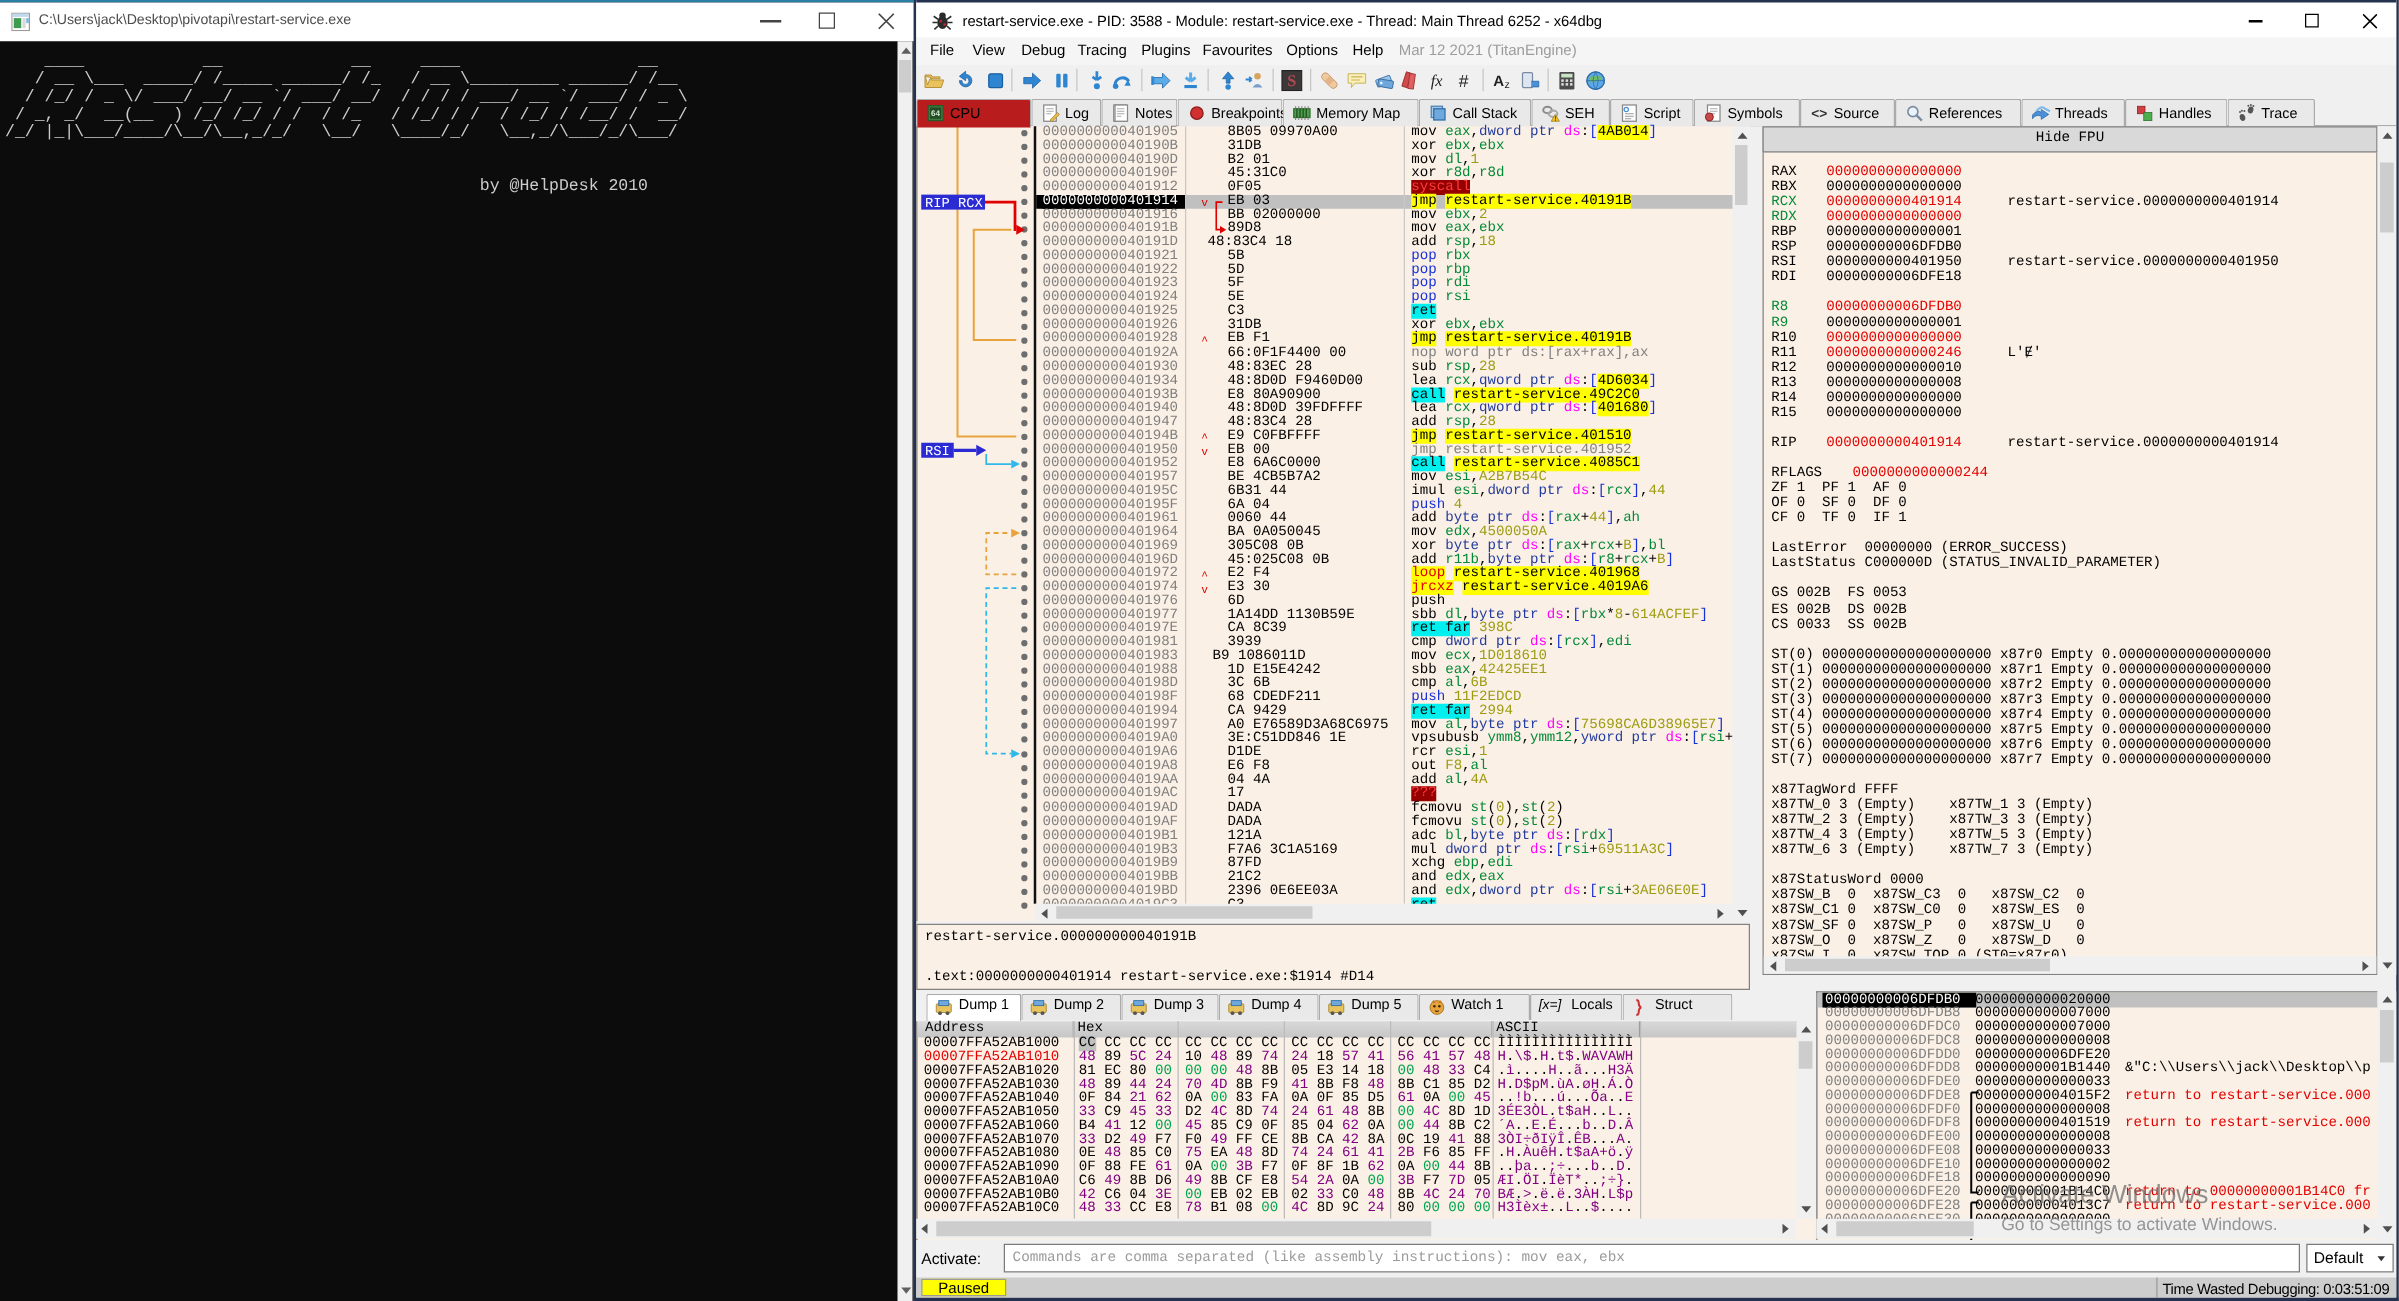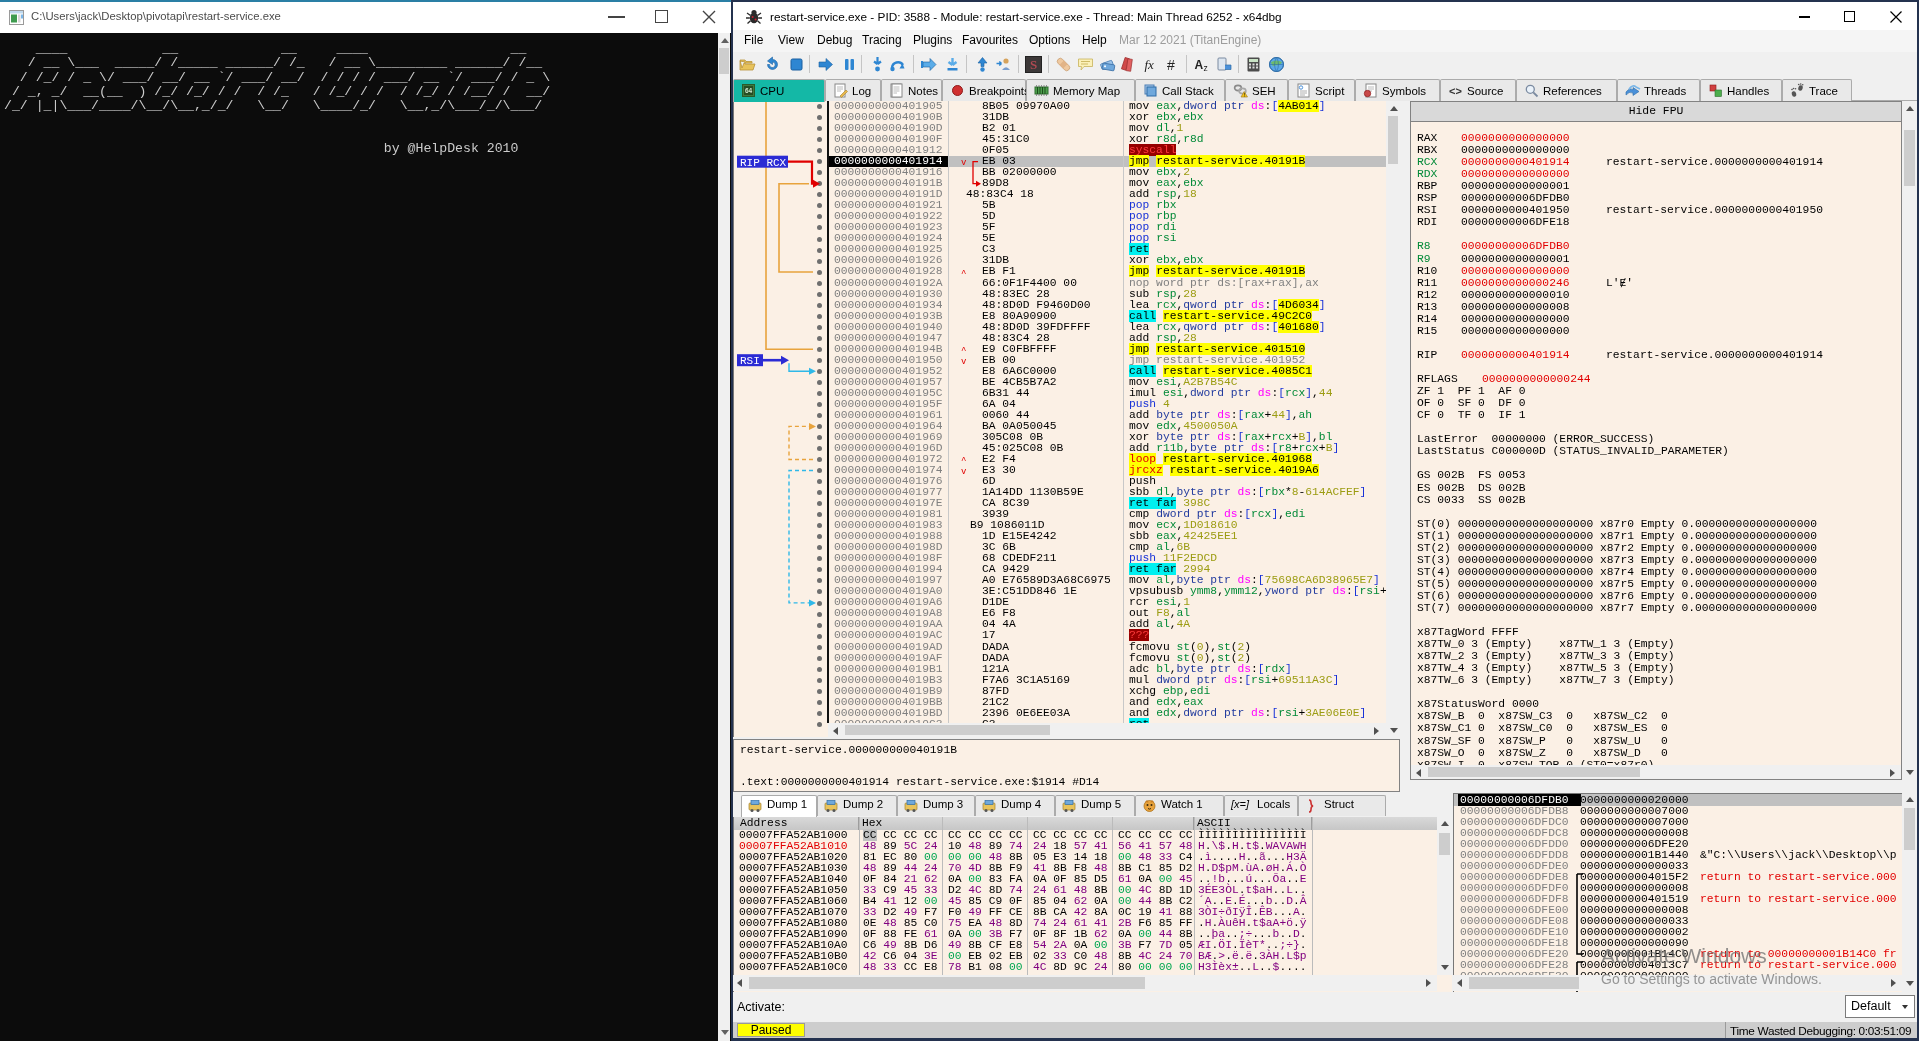--- a/index.html
+++ b/index.html
@@ -17,21 +17,21 @@
 
 #dbg{left:731px;top:0;width:1188px;height:1041px;background:#F0F0F0;border-left:2px solid #24324F;border-right:2px solid #24324F;border-bottom:3px solid #24324F;}
 #dbgTitle{left:733px;top:0;width:1184px;height:30px;background:#FFFFFF;border-top:2px solid #24324F;}
 #dbgTitle .t{position:absolute;left:37px;top:8px;font-size:11.8px;color:#000;}
 #menu{left:733px;top:30px;width:1184px;height:22px;background:#F5F5F5;font-size:12px;color:#000;}
 #menu span{position:absolute;top:3px;}
 #toolbar{left:733px;top:52px;width:1184px;height:25px;background:#F0F0F0;}
 .tsep{position:absolute;top:3px;width:1px;height:18px;background:#C5C5C5;}
 #tabs{left:733px;top:77px;width:1184px;height:24px;background:#F0F0F0;border-bottom:1px solid #ABABAB;font-size:11.5px;}
 .tab{position:absolute;top:2px;height:22px;border:1px solid #ABABAB;border-bottom:none;border-radius:2px 2px 0 0;background:#E9E9E9;color:#000;}
-.tab.on{background:#14b8a6;height:23px;z-index:2;}
+.tab.on{background:#b91c1c;height:23px;z-index:2;}
 .tab .lb{position:absolute;top:4.5px;white-space:nowrap;}
 
 #disasm{left:733px;top:101px;width:653px;height:636px;background:#FBF0E5;border-left:1px solid #777;}
 .crow{position:absolute;left:0;width:100%;white-space:pre;}
 .dim{color:#808080}
 .g{color:#038A38}.n{color:#9C9C12}.p{color:#223B9E}.s{color:#FF00FF}.b{color:#1731D8}.pp{color:#1731D8}
 .hy{background:#FFFF00;color:#000}
 .cy{background:#00F0F0;color:#000}
 .rr{background:#FFFF00;color:#E00000}
 .sy{background:#960000;color:#FF3C3C}
@@ -698,20 +698,23 @@
 <div class="sbth abs" style="left:1469px;top:977px;width:110px;height:12px"></div>
 <div class="arr" style="left:1891px;top:979px;border-top:4px solid transparent;border-bottom:4px solid transparent;border-left:5px solid #505050"></div>
 <div class="sb abs" style="left:1902px;top:793px;width:15px;height:199px"></div>
 <div class="arr" style="left:1906px;top:797px;border-left:4px solid transparent;border-right:4px solid transparent;border-bottom:5px solid #505050"></div>
 <div class="sbth abs" style="left:1904px;top:808px;width:11px;height:42px"></div>
 <div class="arr" style="left:1906px;top:981px;border-left:4px solid transparent;border-right:4px solid transparent;border-top:5px solid #505050"></div>
 <div class="abs wm1" style="left:1601px;top:944px">Activate Windows</div>
 <div class="abs wm2" style="left:1601px;top:971px">Go to Settings to activate Windows.</div>
 <div id="cmdbar" class="abs">
     <span class="abs" style="left:4px;top:8px;font-size:12.5px">Activate:</span>
+    <div class="abs" style="left:70px;top:3px;width:1037px;height:23px;background:#FFF;border:1px solid #7A7A7A">
+      <span class="abs mono" style="left:6px;top:4px;font-size:11.5px;color:#9B9B9B;white-space:pre">Commands are comma separated (like assembly instructions): mov eax, ebx</span>
+    </div>
     <div class="abs" style="left:1112px;top:3px;width:70px;height:23px;background:#FFF;border:1px solid #7A7A7A">
       <span class="abs" style="left:5px;top:3px;font-size:12.5px">Default</span>
       <div class="arr" style="left:56px;top:9px;border-left:3px solid transparent;border-right:3px solid transparent;border-top:4px solid #333"></div>
     </div>
   </div>
 <div id="statusbar" class="abs">
     <div class="abs" style="left:4px;top:1px;width:68px;height:14px;background:#FFFF00;border:1px solid #9A9A9A;text-align:center;font-size:12px;color:#000;line-height:13px">Paused</div>
     <div class="abs" style="left:992px;top:0;width:1px;height:16px;background:#9A9A9A"></div>
     <span class="abs" style="left:997px;top:2px;font-size:11.8px;letter-spacing:-0.3px;color:#000">Time Wasted Debugging: 0:03:51:09</span>
   </div>

